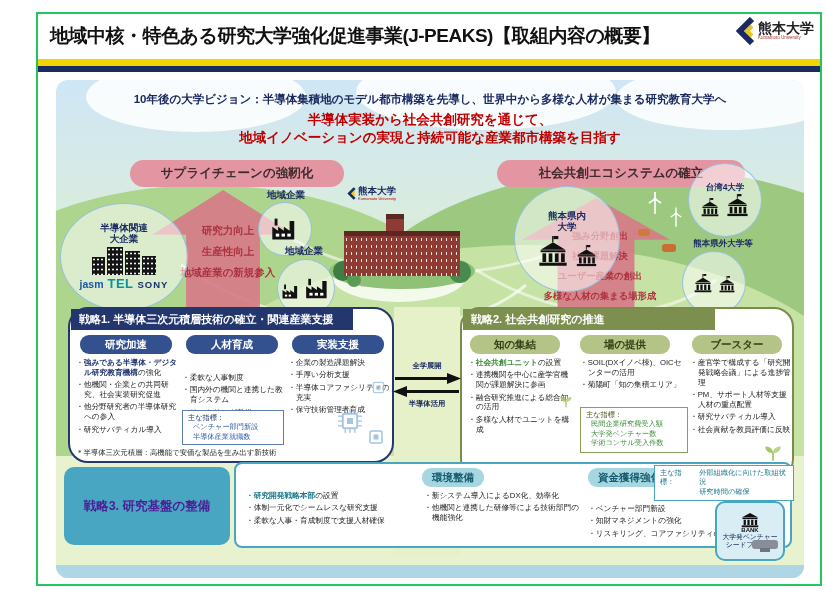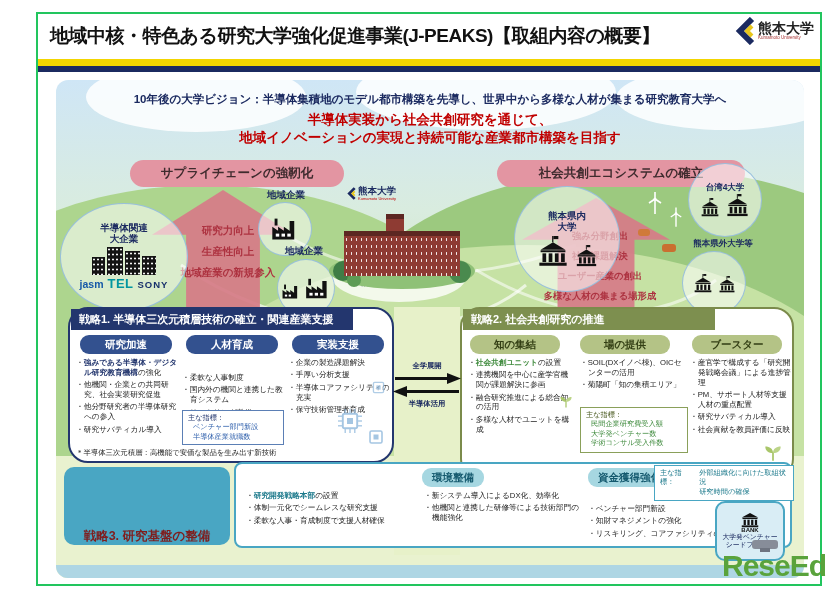--- a/index.html
+++ b/index.html
@@ -81,21 +81,21 @@
   .ind2 .lbl{color:#4a5a20;}
   .ind2 .ln{color:#3e8a3c;}
   .ind3{border:1.5px solid #49a6c3;display:flex;gap:5px;}
   .ind3 .lbl{color:#1d7a8c;}
   .ind3 .ln{color:#1d7a8c;}
   .footnote{position:absolute;left:6px;top:139px;font-size:7.4px;color:#222;}
   .xarr{position:absolute;}
   .xlabel{position:absolute;width:66px;text-align:center;font-size:7.3px;font-weight:bold;color:#1b2a60;}
   
   .s3main{position:absolute;left:8px;top:387px;width:166px;height:78px;background:#49a6c3;border-radius:10px;
-          display:flex;align-items:flex-end;justify-content:center;color:#7f1d1d;font-weight:bold;font-size:12.5px;}
+          display:flex;align-items:center;justify-content:center;color:#4c1d95;font-weight:bold;font-size:12.5px;}
   .s3box{position:absolute;left:178px;top:382px;width:558px;height:86px;background:#fff;border:2px solid #49a6c3;border-radius:8px;box-sizing:border-box;}
   .s3pill{position:absolute;background:#a6d7e1;color:#14596e;border-radius:9px;font-weight:bold;font-size:10.5px;padding:2.5px 10px;white-space:nowrap;}
   .bank{position:absolute;left:659px;top:421px;width:70px;height:60px;background:#d9edf5;border:2px solid #49a6c3;border-radius:10px;
         display:flex;flex-direction:column;align-items:center;justify-content:center;box-sizing:border-box;}
   .bank-lbl{font-size:6px;font-weight:bold;color:#111;line-height:1;margin-top:-1px;}
   .bank-ln{font-size:6.8px;color:#1b2a60;line-height:1.25;}
   
   .wm{position:absolute;left:722px;top:549px;font-size:30px;font-weight:bold;color:#5aa33c;letter-spacing:-1px;z-index:30;}
   .cap{position:absolute;left:752px;top:540px;width:26px;height:9px;background:#878d99;border-radius:3px;z-index:30;}
   .cap::after{content:"";position:absolute;left:8px;top:8px;width:10px;height:4px;background:#6e7480;}
@@ -529,14 +529,13 @@
         <div class="bank-lbl">BANK</div>
         <div class="bank-ln">大学発ベンチャー</div>
         <div class="bank-ln">シードファンド</div>
       </div>
 
       <div class="bandblue"></div>
     </div>
   </div>
 
   <div class="cap"></div>
-  <div class="wm">ReseEd</div>
 </div>
 
 </body></html>

